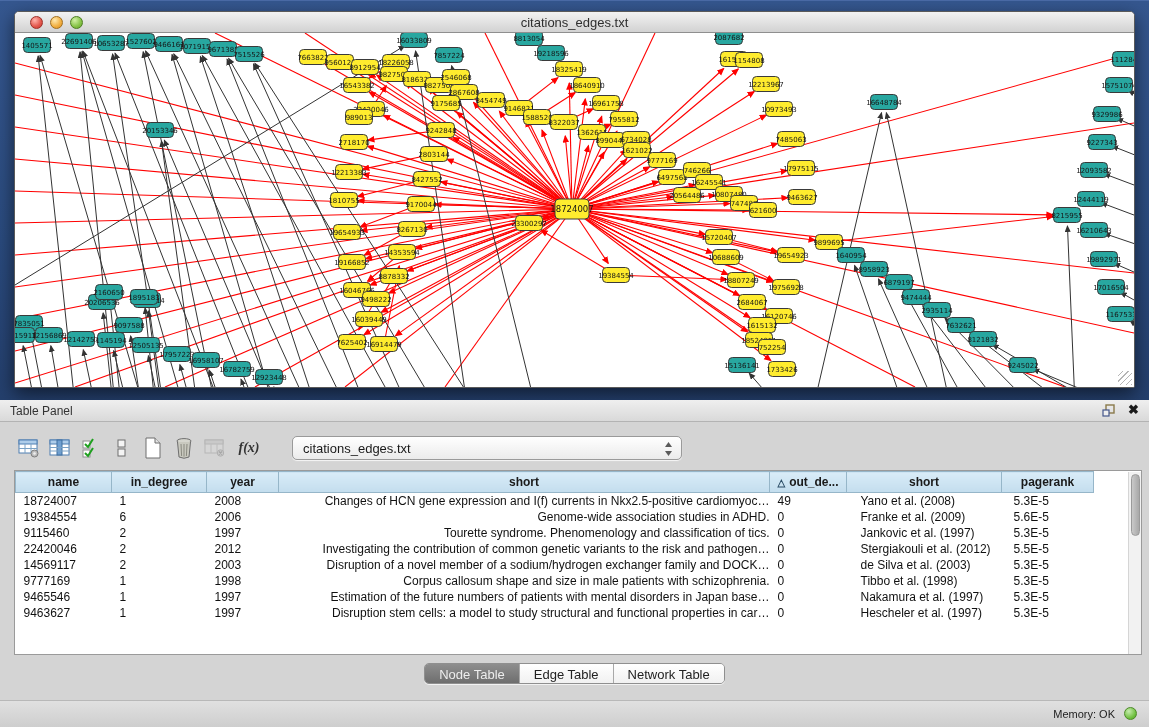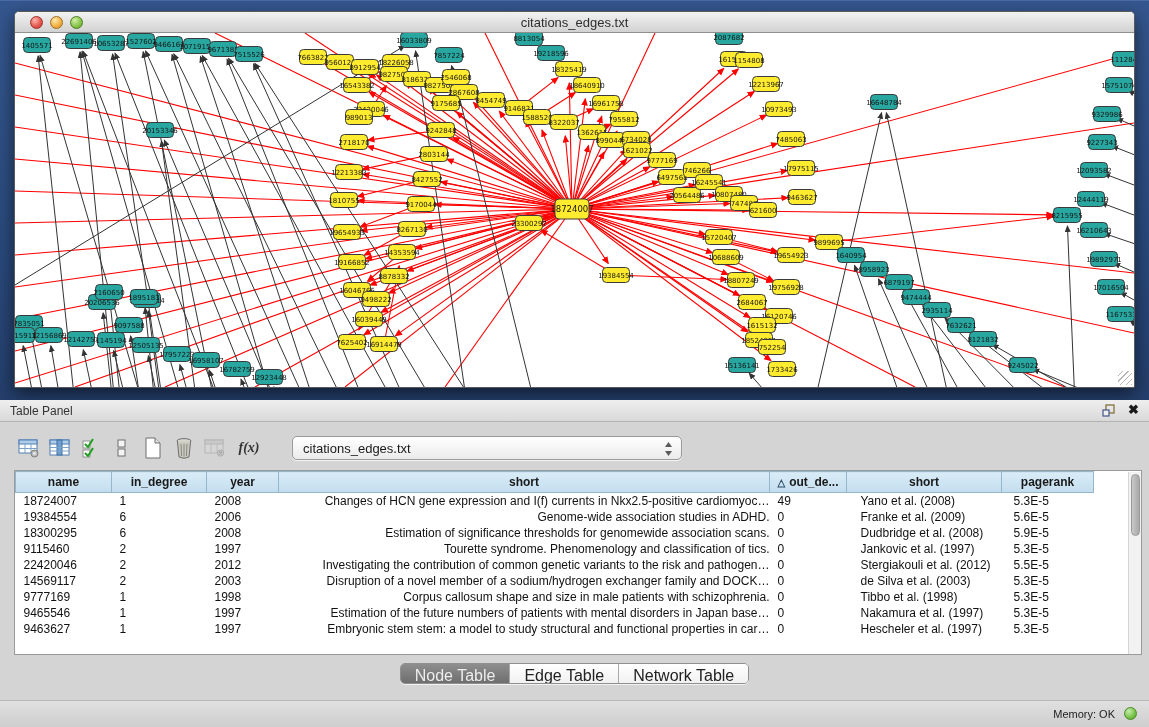--- a/index.html
+++ b/index.html
@@ -63,21 +63,21 @@
   td.c-pagerank { padding-left:12px; }
   .sort-glyph { font-size:10px; color:#2c4d66; margin-right:4px; }
   .vscroll { position:absolute; top:1px; right:0; width:13px; height:183px;
     background:#f2f2f2; border-left:1px solid #d5d5d5; }
   .vthumb { position:absolute; top:2px; left:2px; width:9px; height:62px;
     border-radius:5px; background:linear-gradient(90deg,#c9c9c9,#a8a8a8); border:1px solid #9a9a9a; }
 
   .tabs-row { display:flex; justify-content:center; margin-top:8px; }
   .segmented { display:flex; border:1px solid #8f8f8f; border-radius:5px; overflow:hidden;
     height:21px; box-shadow:0 1px 0 rgba(255,255,255,.7); }
-  .seg { font-size:16px; padding:3px 14px; background:linear-gradient(180deg,#ffffff,#f1f1f1);
+  .seg { font-size:13px; padding:3px 14px; background:linear-gradient(180deg,#ffffff,#f1f1f1);
     color:#222; border-right:1px solid #a9a9a9;text-align:right; }
   .seg:last-child { border-right:none; }
   .seg.selected { background:linear-gradient(180deg,#8e8e8e,#6e6e6e); color:#ededed; }
 
   .status-bar { position:relative; width:1149px; height:27px;
     background:linear-gradient(180deg,#e0e0e0,#cecece); border-top:1px solid #b8b8b8; }
   .memory { position:absolute; right:34px; top:7px; font-size:11px; color:#222; }
   .memory-dot { position:absolute; right:12px; top:6px; width:13px; height:13px; border-radius:50%;
     background:radial-gradient(circle at 35% 30%,#c6ecae,#6fbf3f 65%,#53a22a); border:1px solid #4c8a27; }
 </style>
@@ -901,29 +901,20 @@
           <tr>
             <td class="c-name">19384554</td>
             <td class="c-indegree">6</td>
             <td class="c-year">2006</td>
             <td class="c-title">Genome-wide association studies in ADHD.</td>
             <td class="c-outdegree">0</td>
             <td class="c-short">Franke et al. (2009)</td>
             <td class="c-pagerank">5.6E-5</td>
           </tr>
           <tr>
-            <td class="c-name">18300295</td>
-            <td class="c-indegree">6</td>
-            <td class="c-year">2008</td>
-            <td class="c-title">Estimation of significance thresholds for genomewide association scans.</td>
-            <td class="c-outdegree">0</td>
-            <td class="c-short">Dudbridge et al. (2008)</td>
-            <td class="c-pagerank">5.9E-5</td>
-          </tr>
-          <tr>
             <td class="c-name">9115460</td>
             <td class="c-indegree">2</td>
             <td class="c-year">1997</td>
             <td class="c-title">Tourette syndrome. Phenomenology and classification of tics.</td>
             <td class="c-outdegree">0</td>
             <td class="c-short">Jankovic et al. (1997)</td>
             <td class="c-pagerank">5.3E-5</td>
           </tr>
           <tr>
             <td class="c-name">22420046</td>
@@ -958,21 +949,21 @@
             <td class="c-year">1997</td>
             <td class="c-title">Estimation of the future numbers of patients with mental disorders in Japan base…</td>
             <td class="c-outdegree">0</td>
             <td class="c-short">Nakamura et al. (1997)</td>
             <td class="c-pagerank">5.3E-5</td>
           </tr>
           <tr>
             <td class="c-name">9463627</td>
             <td class="c-indegree">1</td>
             <td class="c-year">1997</td>
-            <td class="c-title">Embryonic stem stem: a model to study structural and functional properties in car…</td>
+            <td class="c-title">Disruption stem cells: a model to study structural and functional properties in car…</td>
             <td class="c-outdegree">0</td>
             <td class="c-short">Hescheler et al. (1997)</td>
             <td class="c-pagerank">5.3E-5</td>
           </tr>
         </tbody>
     </table>
     <div class="vscroll">
       <div class="vthumb"></div>
     </div>
   </div>

